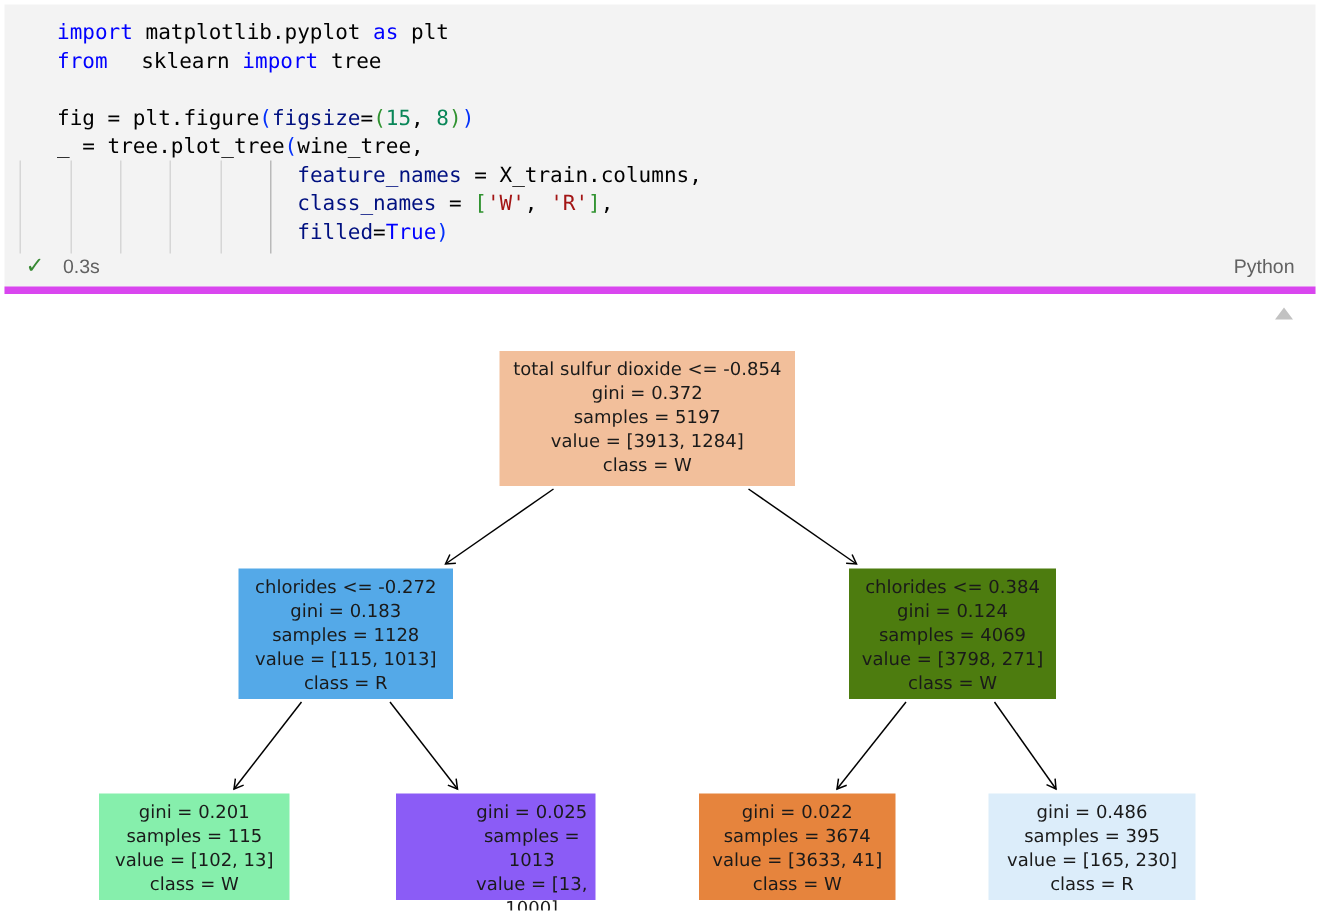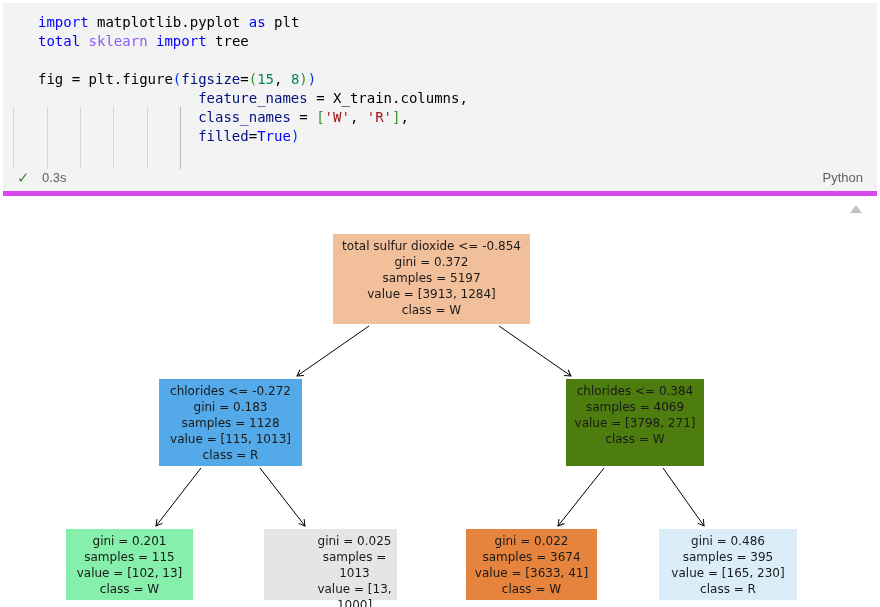--- a/index.html
+++ b/index.html
@@ -32,23 +32,24 @@
   .tree-node{position:absolute;box-sizing:border-box;text-align:center;
         font-family:"DejaVu Sans",sans-serif;font-size:12px;line-height:16px;
         color:#1a1a1a;padding-top:4px;}
 </style>
 </head>
 <body>
 
 <div class="cell">
   <div class="code-editor" id="code-editor">
       <div class="code-line"><span style="color: rgb(0, 0, 255);">import</span><span style="color: rgb(0, 0, 0);"> matplotlib.pyplot </span><span style="color: rgb(0, 0, 255);">as</span><span style="color: rgb(0, 0, 0);"> plt</span></div>
-      <div class="code-line"><span style="color: rgb(0, 0, 255);">total</span><span style="color: #8b5cf6;"> sklearn </span><span style="color: rgb(0, 0, 255);">import</span><span style="color: rgb(0, 0, 0);"> tree</span></div>
+      <div class="code-line"><span style="color: rgb(0, 0, 255);">from</span><span style="color: #000000; margin-left: 14px;"> sklearn </span><span style="color: rgb(0, 0, 255);">import</span><span style="color: rgb(0, 0, 0);"> tree</span></div>
       <div class="code-line">&nbsp;</div>
       <div class="code-line"><span style="color: rgb(0, 0, 0);">fig = plt.figure</span><span style="color: rgb(4, 49, 250);">(</span><span style="color: rgb(0, 16, 128);">figsize</span><span style="color: rgb(0, 0, 0);">=</span><span style="color: rgb(49, 147, 49);">(</span><span style="color: rgb(9, 134, 88);">15</span><span style="color: rgb(0, 0, 0);">, </span><span style="color: rgb(9, 134, 88);">8</span><span style="color: rgb(49, 147, 49);">)</span><span style="color: rgb(4, 49, 250);">)</span></div>
+      <div class="code-line"><span style="color: rgb(0, 0, 0);">_ = tree.plot_tree</span><span style="color: rgb(4, 49, 250);">(</span><span style="color: rgb(0, 0, 0);">wine_tree,</span></div>
       <div class="code-line"><span style="color: rgb(0, 0, 0);">                   </span><span style="color: rgb(0, 16, 128);">feature_names</span><span style="color: rgb(0, 0, 0);"> = X_train.columns,</span></div>
       <div class="code-line"><span style="color: rgb(0, 0, 0);">                   </span><span style="color: rgb(0, 16, 128);">class_names</span><span style="color: rgb(0, 0, 0);"> = </span><span style="color: rgb(49, 147, 49);">[</span><span style="color: rgb(163, 21, 21);">'W'</span><span style="color: rgb(0, 0, 0);">, </span><span style="color: rgb(163, 21, 21);">'R'</span><span style="color: rgb(49, 147, 49);">]</span><span style="color: rgb(0, 0, 0);">,</span></div>
       <div class="code-line"><span style="color: rgb(0, 0, 0);">                   </span><span style="color: rgb(0, 16, 128);">filled</span><span style="color: rgb(0, 0, 0);">=</span><span style="color: rgb(0, 0, 255);">True</span><span style="color: rgb(4, 49, 250);">)</span></div>
     </div>
 
   <div class="indent-guide g1"></div>
   <div class="indent-guide g2"></div>
   <div class="indent-guide g3"></div>
   <div class="indent-guide g4"></div>
   <div class="indent-guide g5"></div>
@@ -86,31 +87,32 @@
     </div>
     <div class="tree-node" style="left: 159px; top: 159px; width: 143px; height: 87px; background: rgb(84, 169, 232);">
       <div>chlorides &lt;= -0.272</div>
       <div>gini = 0.183</div>
       <div>samples = 1128</div>
       <div>value = [115, 1013]</div>
       <div>class = R</div>
     </div>
     <div class="tree-node" style="left: 566px; top: 159px; width: 138px; height: 87px; background: #4d7c0f;">
       <div>chlorides &lt;= 0.384</div>
+      <div>gini = 0.124</div>
       <div>samples = 4069</div>
       <div>value = [3798, 271]</div>
       <div>class = W</div>
     </div>
     <div class="tree-node" style="left: 66px; top: 309px; width: 127px; height: 71px; background: #86efac;">
       <div>gini = 0.201</div>
       <div>samples = 115</div>
       <div>value = [102, 13]</div>
       <div>class = W</div>
     </div>
-    <div class="tree-node" style="left: 264px; top: 309px; width: 133px; height: 71px; background: #e5e5e5; padding-left: 48px;">
+    <div class="tree-node" style="left: 264px; top: 309px; width: 133px; height: 71px; background: #8b5cf6; padding-left: 48px;">
       <div>gini = 0.025</div>
       <div>samples = 1013</div>
       <div>value = [13, 1000]</div>
       <div>class = R</div>
     </div>
     <div class="tree-node" style="left: 466px; top: 309px; width: 131px; height: 71px; background: rgb(230, 132, 61);">
       <div>gini = 0.022</div>
       <div>samples = 3674</div>
       <div>value = [3633, 41]</div>
       <div>class = W</div>

